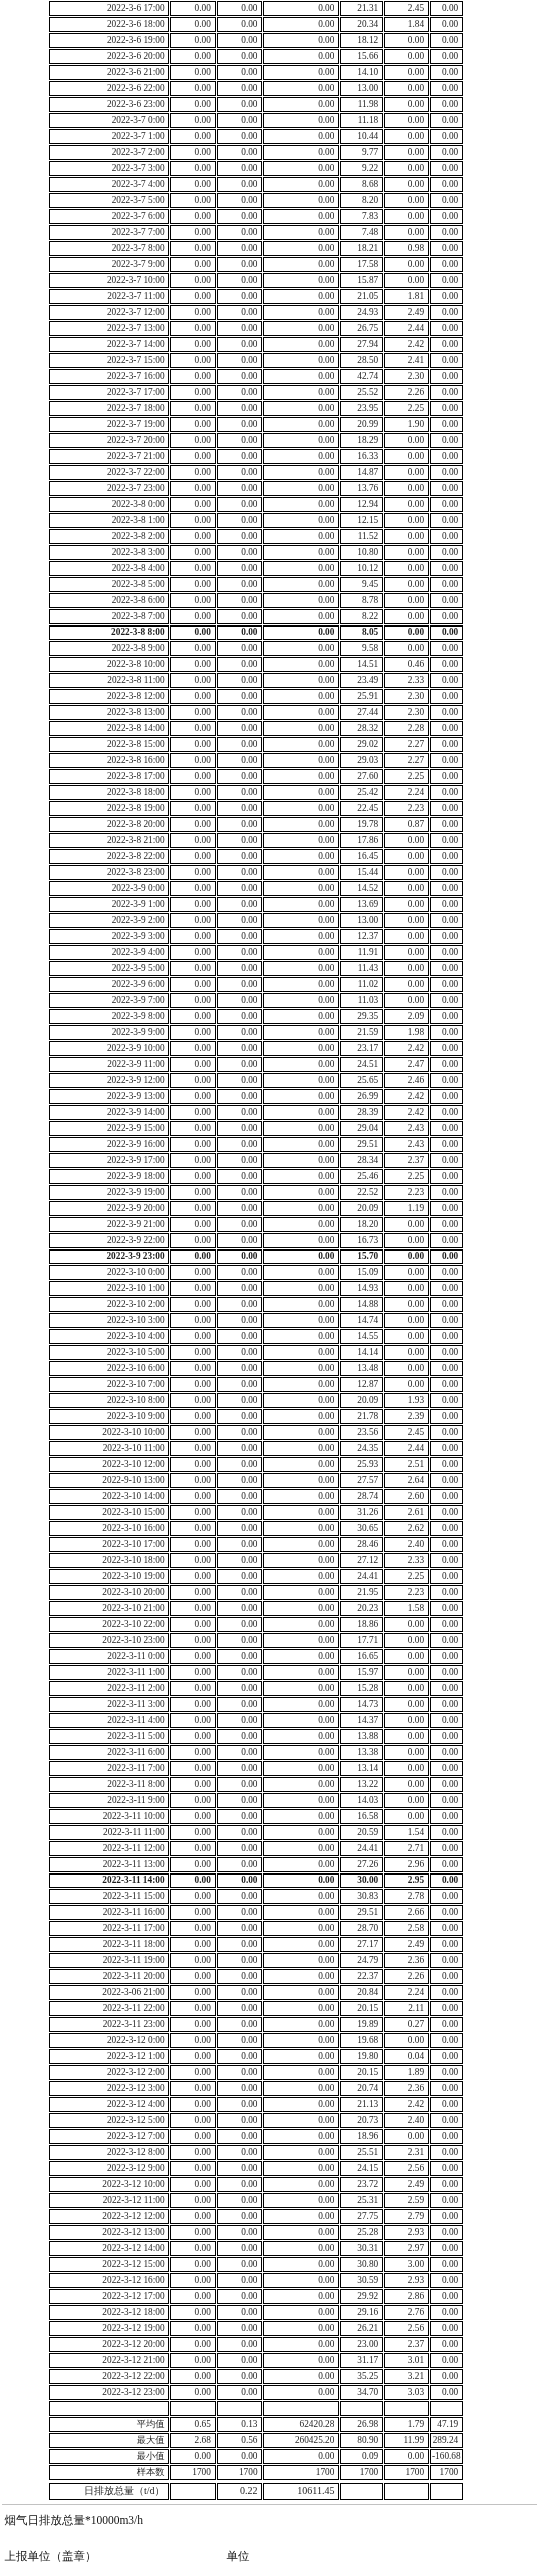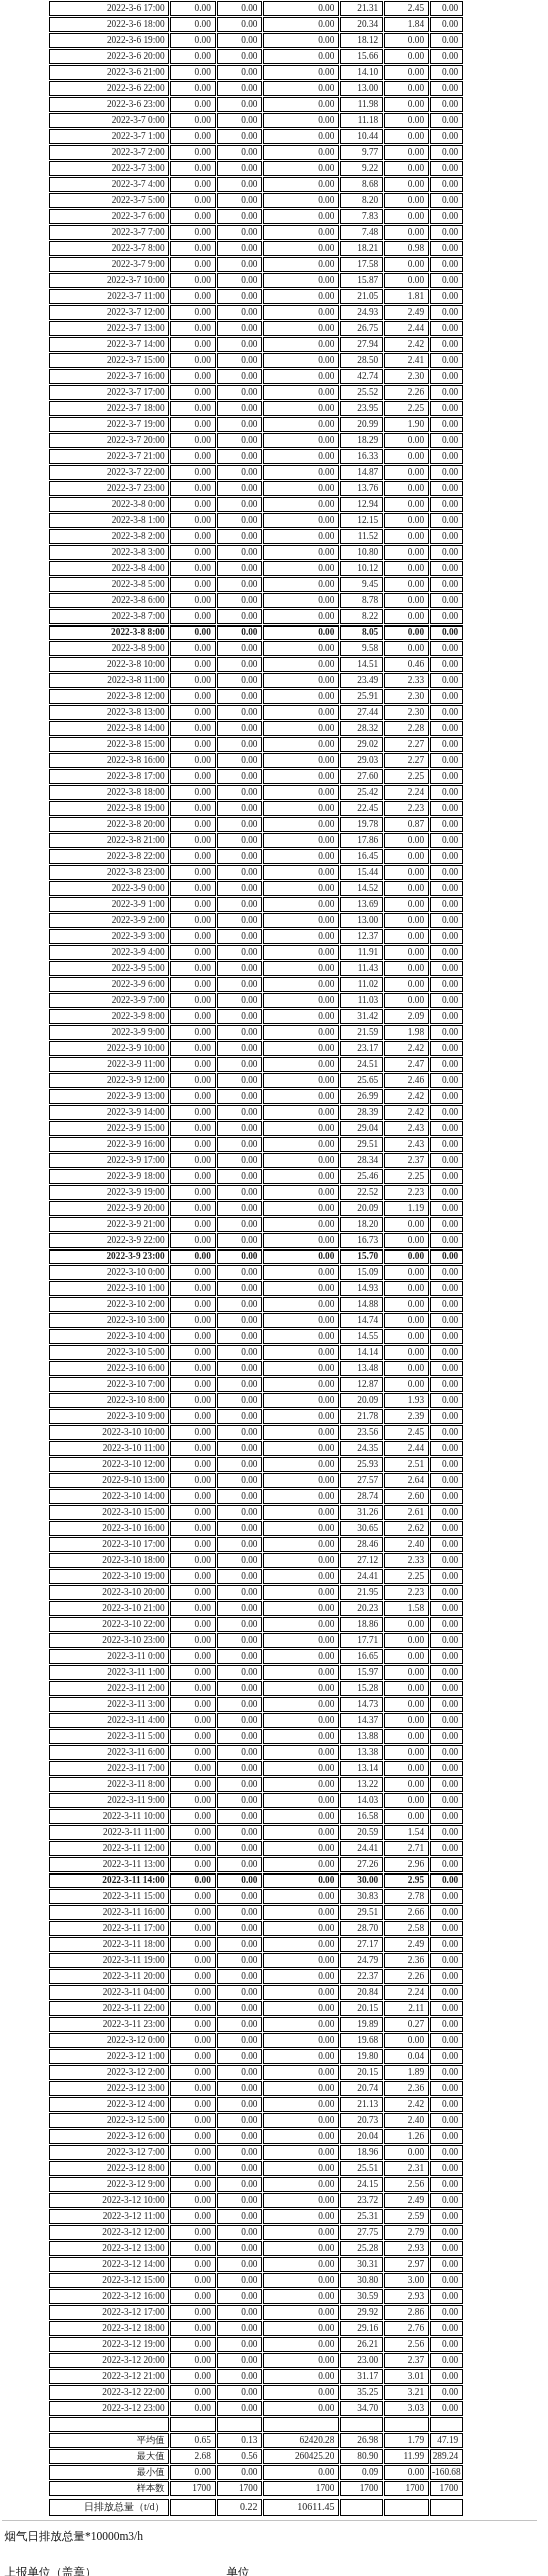--- a/index.html
+++ b/index.html
@@ -629,21 +629,21 @@
         <td>0.00</td>
         <td>11.03</td>
         <td>0.00</td>
         <td>0.00</td>
       </tr>
       <tr>
         <td>2022-3-9 8:00</td>
         <td>0.00</td>
         <td>0.00</td>
         <td>0.00</td>
-        <td>31.42</td>
+        <td>29.35</td>
         <td>2.09</td>
         <td>0.00</td>
       </tr>
       <tr>
         <td>2022-3-9 9:00</td>
         <td>0.00</td>
         <td>0.00</td>
         <td>0.00</td>
         <td>21.59</td>
         <td>1.98</td>
@@ -1174,21 +1174,21 @@
       <tr>
         <td>2022-3-11 20:00</td>
         <td>0.00</td>
         <td>0.00</td>
         <td>0.00</td>
         <td>22.37</td>
         <td>2.26</td>
         <td>0.00</td>
       </tr>
       <tr>
-        <td>2022-3-11 04:00</td>
+        <td>2022-3-06 21:00</td>
         <td>0.00</td>
         <td>0.00</td>
         <td>0.00</td>
         <td>20.84</td>
         <td>2.24</td>
         <td>0.00</td>
       </tr>
       <tr>
         <td>2022-3-11 22:00</td>
         <td>0.00</td>
@@ -1252,29 +1252,20 @@
         <td>2.42</td>
         <td>0.00</td>
       </tr>
       <tr>
         <td>2022-3-12 5:00</td>
         <td>0.00</td>
         <td>0.00</td>
         <td>0.00</td>
         <td>20.73</td>
         <td>2.40</td>
-        <td>0.00</td>
-      </tr>
-      <tr>
-        <td>2022-3-12 6:00</td>
-        <td>0.00</td>
-        <td>0.00</td>
-        <td>0.00</td>
-        <td>20.04</td>
-        <td>1.26</td>
         <td>0.00</td>
       </tr>
       <tr>
         <td>2022-3-12 7:00</td>
         <td>0.00</td>
         <td>0.00</td>
         <td>0.00</td>
         <td>18.96</td>
         <td>0.00</td>
         <td>0.00</td>

